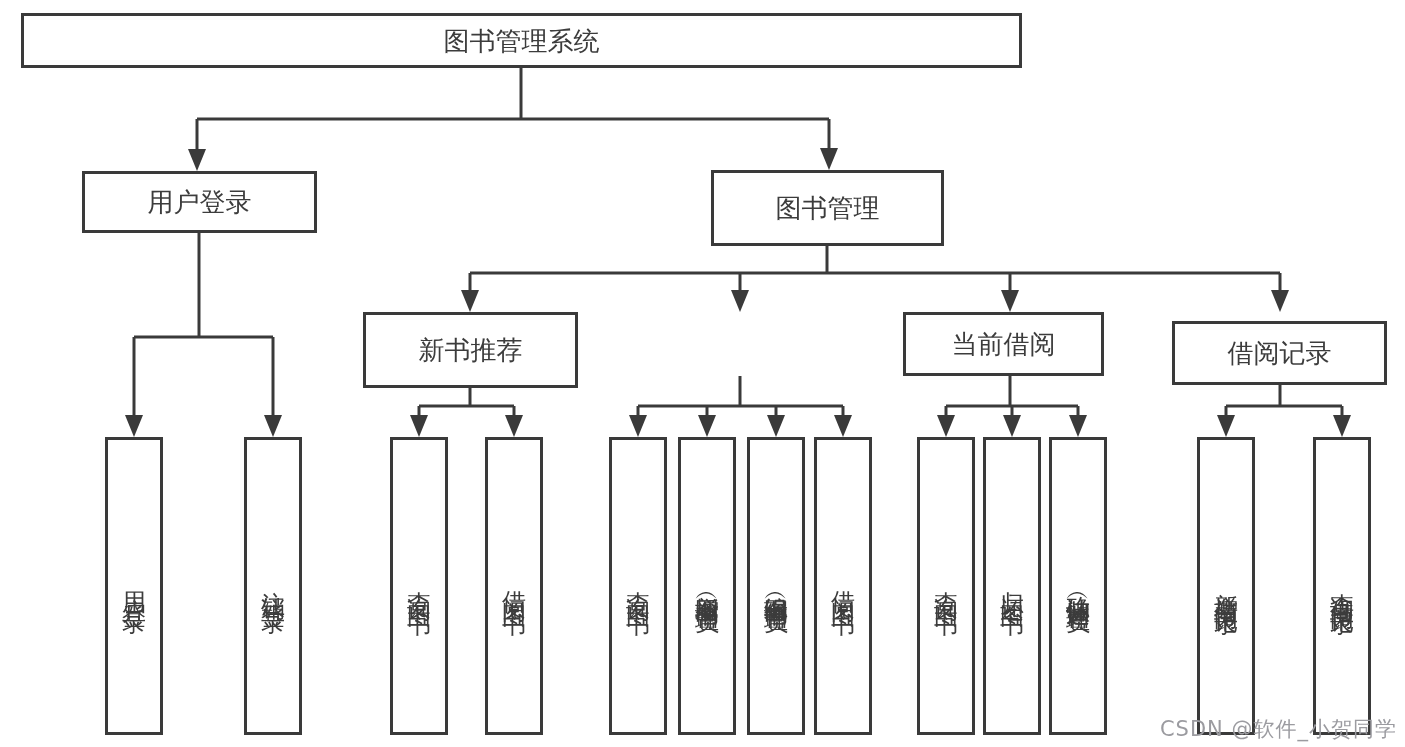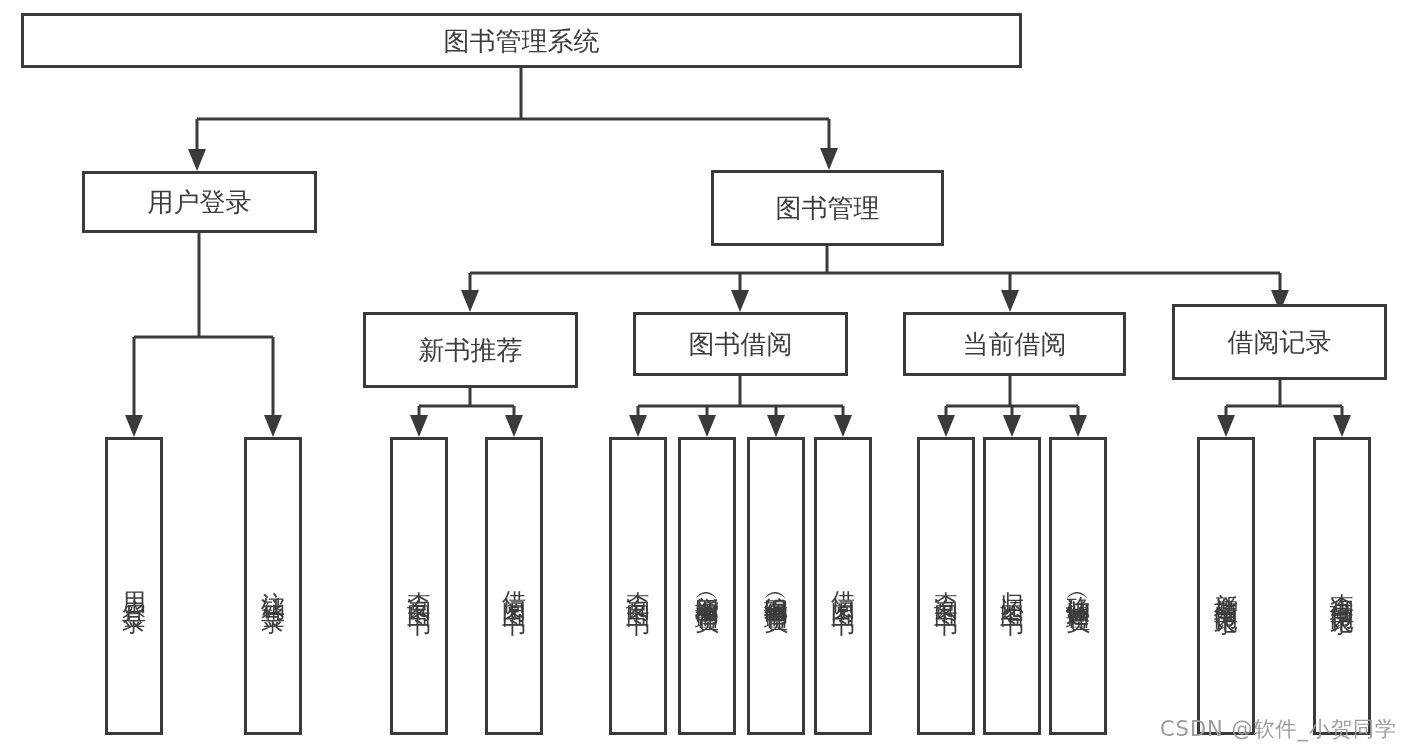--- a/index.html
+++ b/index.html
@@ -106,27 +106,24 @@
   <div class="node h" style="left:82px;top:171px;width:235px;height:62px">
     <span>用户登录</span>
   </div>
   <div class="node h" style="left:711px;top:170px;width:233px;height:76px">
     <span>图书管理</span>
   </div>
 
   <div class="node h" style="left:363px;top:312px;width:215px;height:76px">
     <span>新书推荐</span>
   </div>
-  <div class="node h" style="left:633px;top:312px;width:215px;height:64px">
-    <span>图书借阅</span>
-  </div>
-  <div class="node h" style="left:903px;top:312px;width:223px;height:64px">
+  <div class="node h" style="left:903px;top:312px;width:201px;height:64px">
     <span>当前借阅</span>
   </div>
-  <div class="node h" style="left:1172px;top:304px;width:215px;height:76px">
+  <div class="node h" style="left:1172px;top:321px;width:215px;height:64px">
     <span>借阅记录</span>
   </div>
 
   <div class="node v" style="left:105px;top:437px;width:58px;height:298px">
     <span>用户登录</span>
   </div>
   <div class="node v" style="left:244px;top:437px;width:58px;height:298px">
     <span>注销登录</span>
   </div>
 

